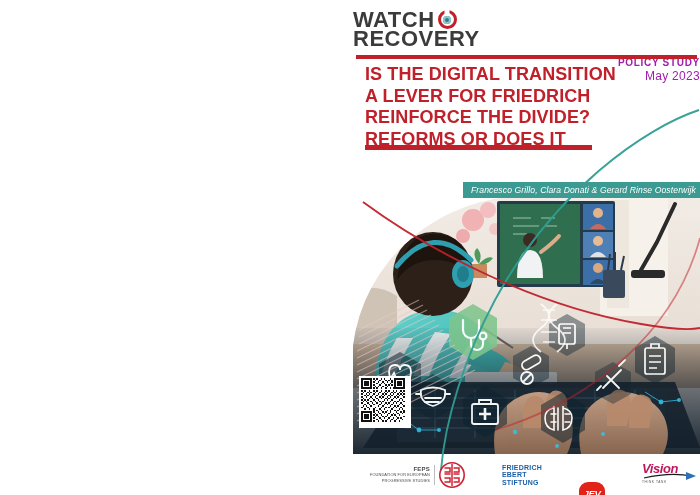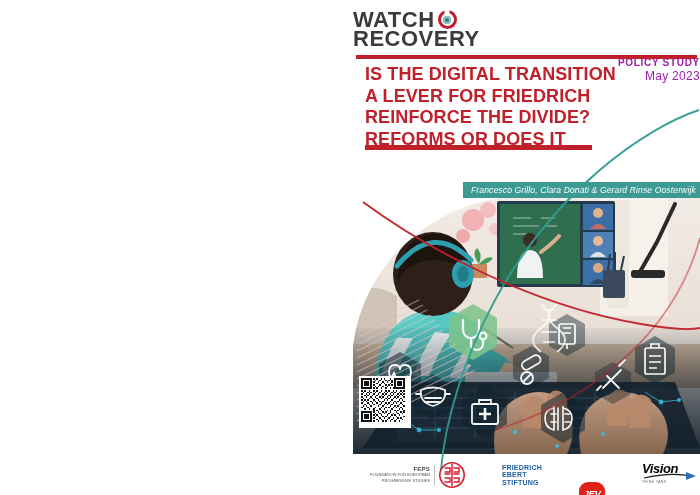--- a/index.html
+++ b/index.html
@@ -76,21 +76,21 @@
   .fes{color:#1b5fa8;font-weight:bold;font-size:7px;line-height:7.4px;letter-spacing:.2px;}
   .jev{
     width:26px;height:23px;background:#e2231a;border-radius:9px;
     display:flex;align-items:center;justify-content:center;margin-top:36px;
   }
   .jev span{
     color:#fff;font-weight:bold;font-size:9.5px;font-style:italic;letter-spacing:-.3px;
   }
   .vision{position:relative;width:58px;height:26px;}
   .vision .vt{
-    font-size:13px;font-style:italic;font-weight:bold;color:#000000;
+    font-size:13px;font-style:italic;font-weight:bold;color:#be185d;
     letter-spacing:-.4px;line-height:13px;
   }
   .vision .vs{font-size:3.2px;color:#555;letter-spacing:.6px;margin-top:5px;}
 </style>
 </head>
 <body>
 
 <div class="page">
   <div class="content">
 

